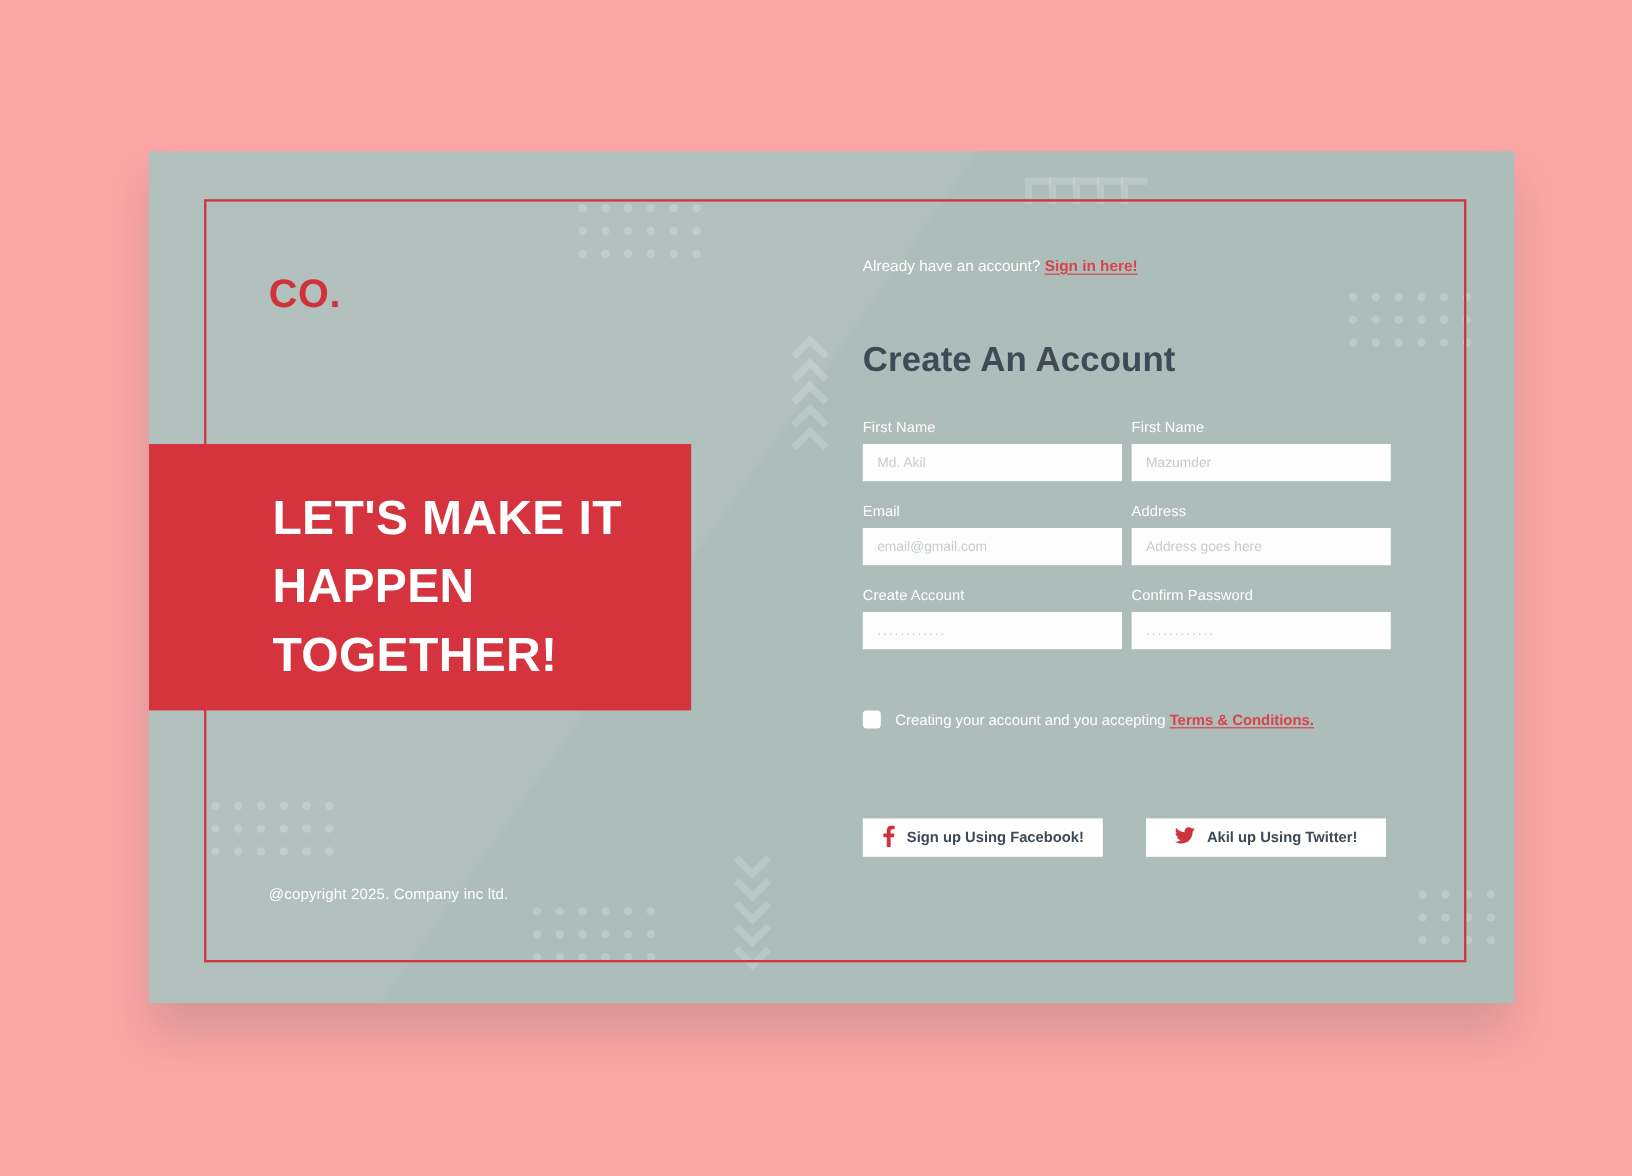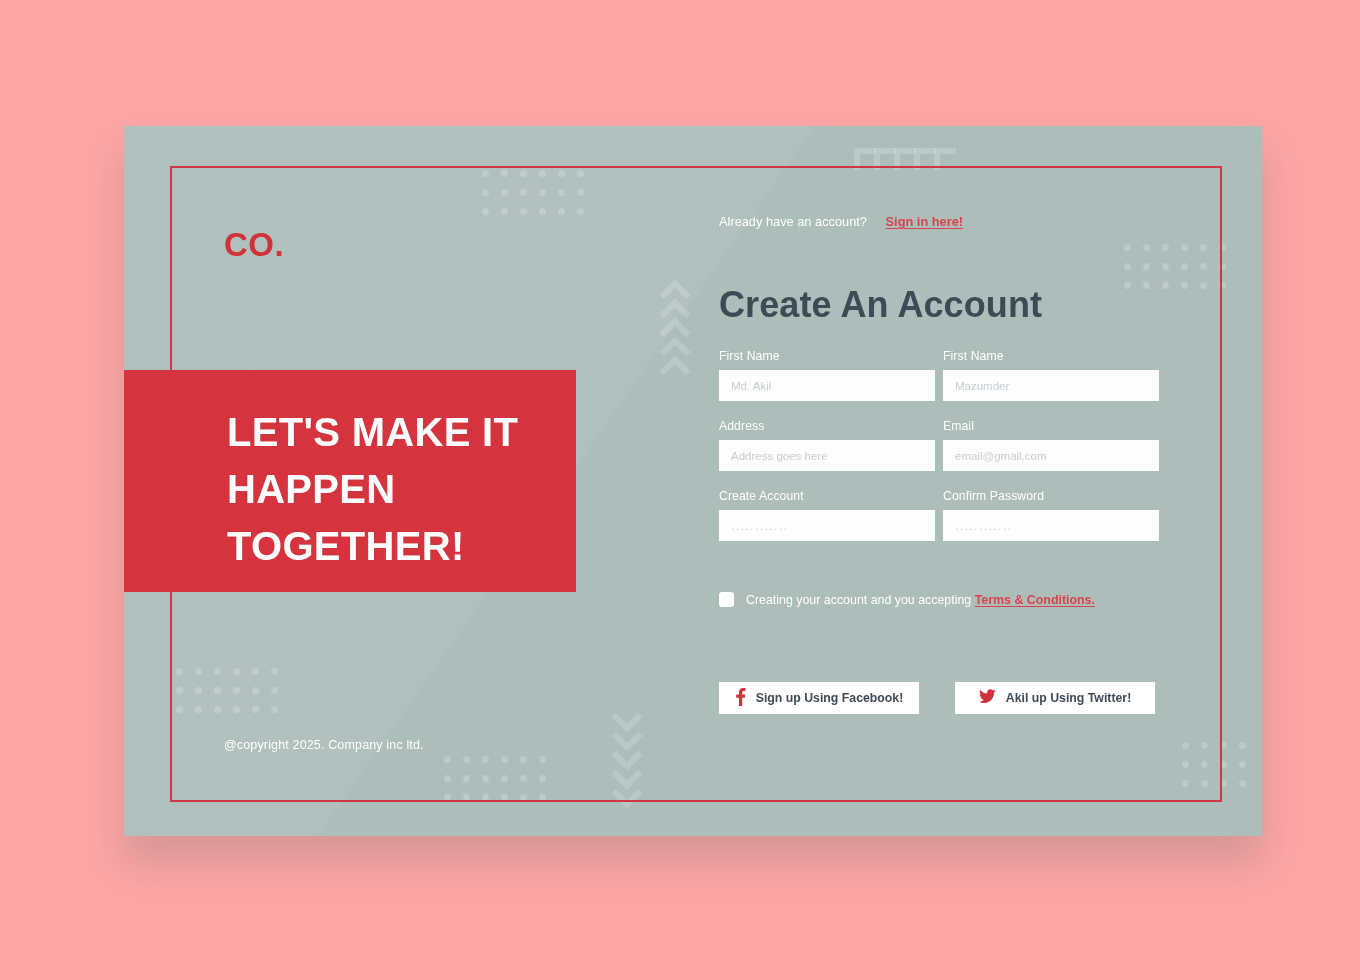--- a/index.html
+++ b/index.html
@@ -78,25 +78,25 @@
     position: absolute;
     left: 595px; top: 0px;
     width: 470px; height: 710px;
   }
   .signin-line {
     position: absolute; left: 0; top: 88px;
     font-size: 12.8px; color: #ffffff; white-space: nowrap;
   }
   .signin-line a {
     color: #d9434b; font-weight: 700;
-    text-decoration: underline; text-underline-offset: 2px; margin-left: 15px;
+    text-decoration: underline; text-underline-offset: 2px;
   }
   #form-title {
     position: absolute; left: 0; top: 158px;
-    font-size: 36px; font-weight: 700;
+    font-size: 29px; font-weight: 700;
     color: #3e4a56; letter-spacing: .1px;
   }
 
   #fields { position: absolute; left: 0; top: 223px; width: 425px; }
   .row { display: flex; gap: 24px; margin-bottom: 18px; }
   .field { width: 200px; }
   .field label {
     display: block;
     font-size: 12.2px; color: #ffffff;
     margin-bottom: 7px; letter-spacing: .1px;
@@ -324,26 +324,26 @@
               <label>First Name</label>
               <input type="text" placeholder="Md. Akil" style="">
             </div>
             <div class="field">
               <label>First Name</label>
               <input type="text" placeholder="Mazumder" style="">
             </div>
           </div>
           <div class="row">
             <div class="field">
+              <label>Email</label>
+              <input type="text" placeholder="email@gmail.com" style="">
+            </div>
+            <div class="field">
               <label>Address</label>
               <input type="text" placeholder="Address goes here" style="">
-            </div>
-            <div class="field">
-              <label>Email</label>
-              <input type="text" placeholder="email@gmail.com" style="">
             </div>
           </div>
           <div class="row">
             <div class="field">
               <label>Create Account</label>
               <input type="text" placeholder="............" style="letter-spacing: 1.6px;">
             </div>
             <div class="field">
               <label>Confirm Password</label>
               <input type="text" placeholder="............" style="letter-spacing: 1.6px;">

